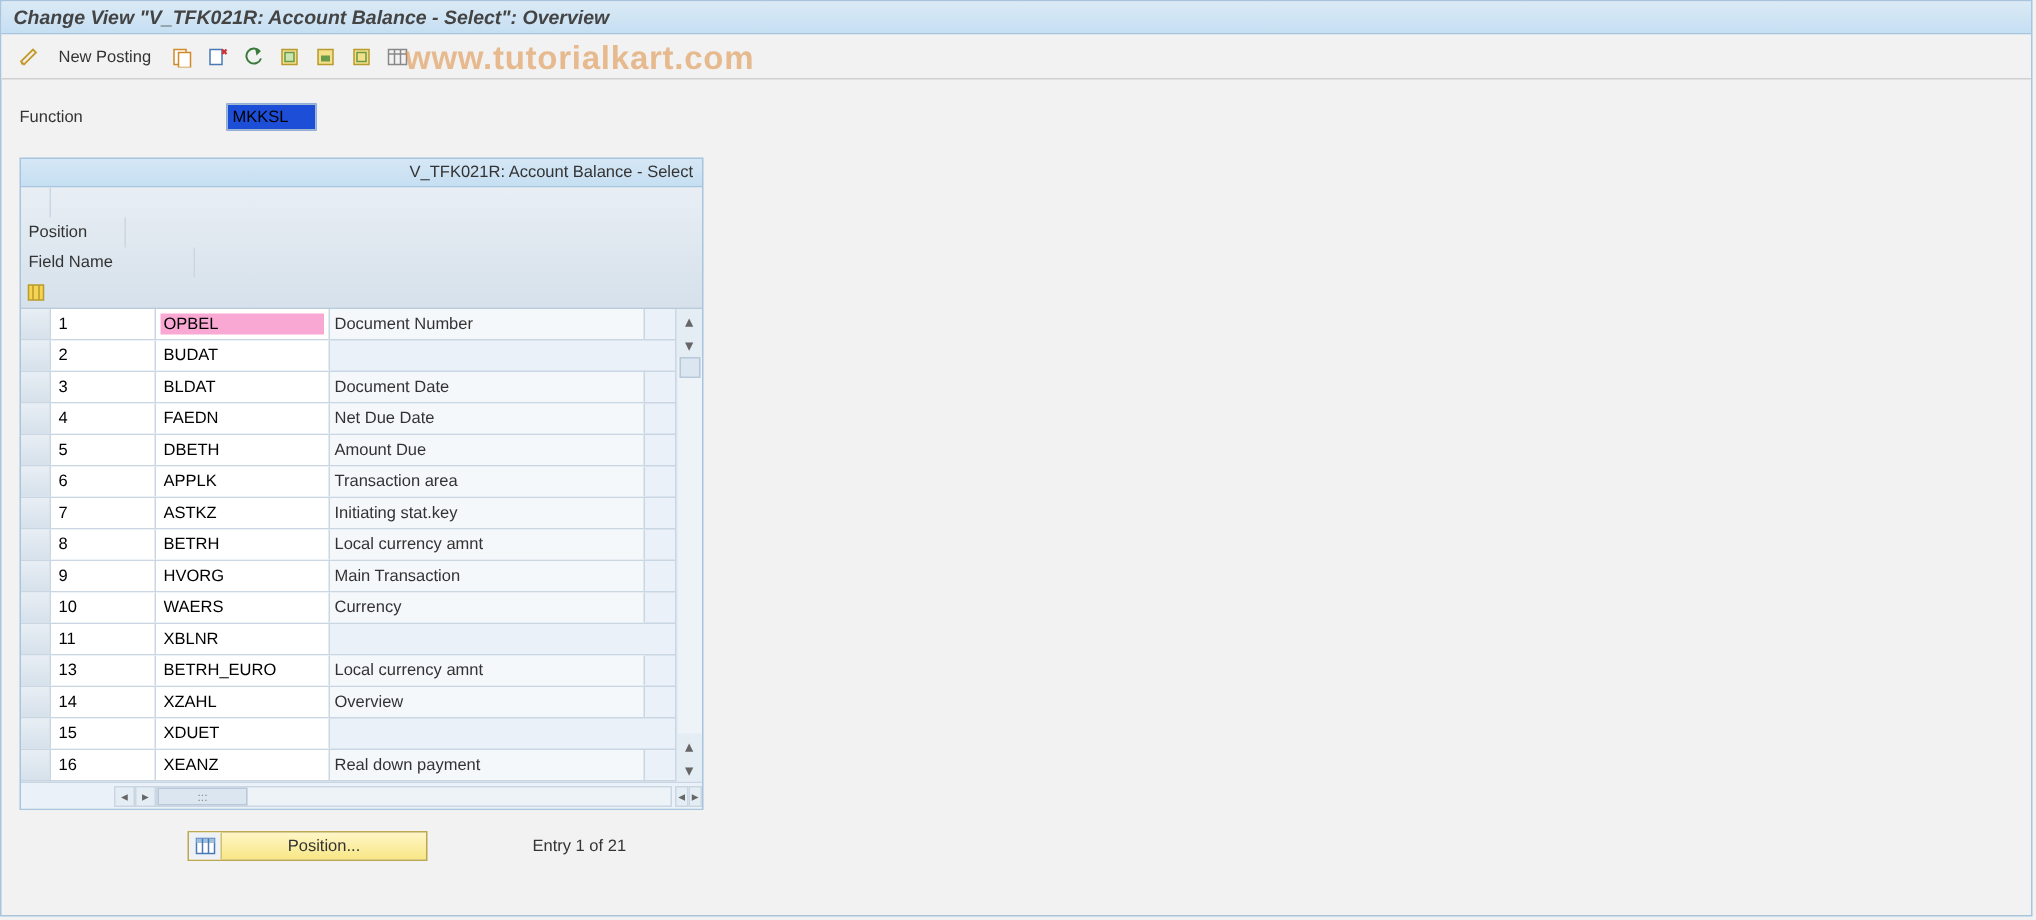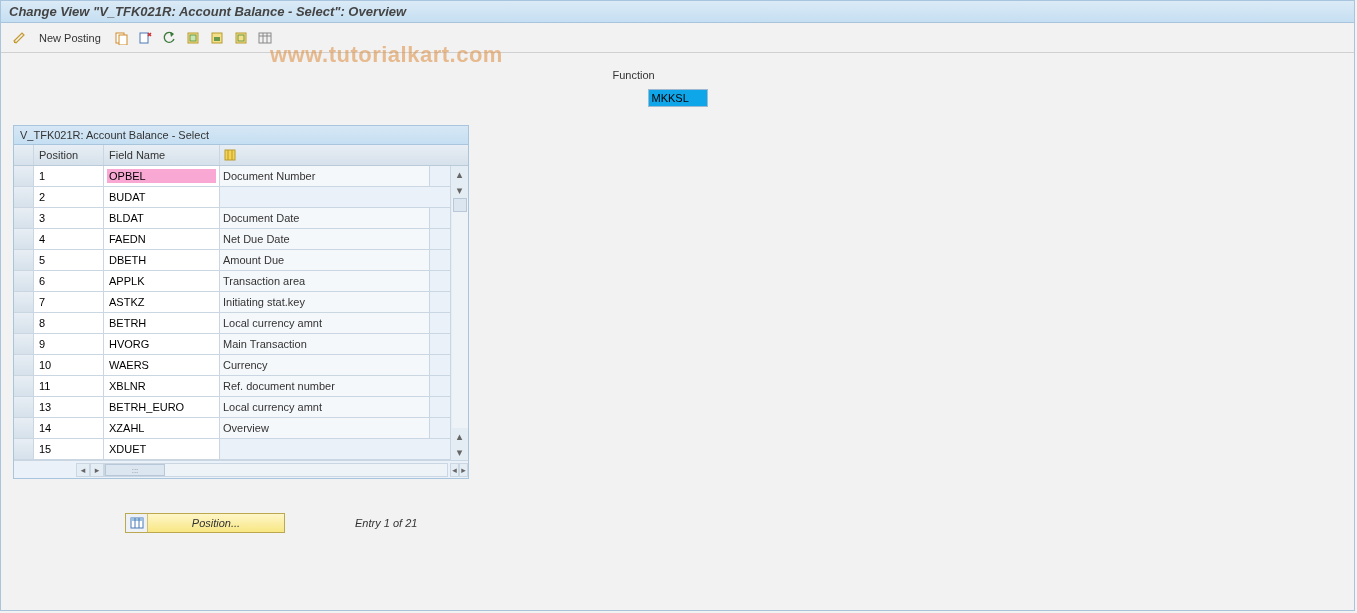--- a/index.html
+++ b/index.html
@@ -56,58 +56,58 @@
     color:#333;
   }
   .watermark {
     position:absolute;
     left:270px; top:26px;
     font-size:22px;
     font-weight:bold;
     color:rgba(220,140,60,0.55);
     pointer-events:none;
     letter-spacing:0.5px;
-    margin-top:16px;
   }
   .content {
     padding: 10px 12px;
   }
   .field-row {
     display:flex; align-items:center; gap:8px;
     margin: 6px 0 18px 0;
-    flex-direction: column;
   }
   .field-label { width: 130px; }
   .field-input {
     border:1px solid #9fb9d0;
-    background:#0ea5e9;
+    background:#1d4ed8;
     height:18px;
     padding:1px 3px;
     font-family:inherit;font-size:11px;
     width:60px;
   }
   .panel {
     width: 456px;
     border:1px solid #a9c4dd;
     background:#eaf1f8;
   }
   .panel-header {
     background: linear-gradient(#d6e7f5, #c5dff2);
     border-bottom:1px solid #a9c4dd;
     padding:3px 6px;
     font-size:11px;
     color:#333;
+    text-align:right;
   }
   .grid {
     position:relative;
   }
   .grid-head {
     display:flex;
     background: linear-gradient(#e8eef4,#d6e1eb);
     border-bottom:1px solid #b9cad9;
+    flex-direction:column;
   }
   .grid-head .sel-col {
     width:20px; border-right:1px solid #cad7e3; height:20px;
   }
   .grid-head .col {
     border-right:1px solid #cad7e3;
     padding:3px 5px;
     height:20px;
     display:flex;align-items:center;
     color:#333;
@@ -189,23 +189,22 @@
   .hscroll .thumb {
     position:absolute;top:0;bottom:0;left:0;width:60px;
     background:#dbe6f0;border:1px solid #b8c8d8;
     text-align:center;font-size:8px;color:#888;line-height:11px;
   }
   .hscroll .end { width:18px;display:flex;align-items:center;justify-content:center;gap:0;}
 
   .footer-row {
     display:flex;align-items:center;
     gap:20px;
-    margin-top:34px;
+    margin-top:14px;
     padding-left: 112px;
-    font-style: italic;
   }
   .position-btn {
     display:flex;align-items:center;
     background: linear-gradient(#fef6c8,#f8e784);
     border:1px solid #bca84e;
     height:20px;
     cursor:pointer;
     width:160px;
   }
   .position-btn .pbicon {
@@ -414,21 +413,20 @@
                 <div class="cell col-label">Currency</div>
               </div>
               <div class="row">
                 <div class="sel-col"></div>
                 <div class="cell col-pos">
                   <input value="11" style="">
                 </div>
                 <div class="cell col-field">
                   <input value="XBLNR" style="">
                 </div>
-                <div class="cell col-label">Ref. document number</div>
               </div>
               <div class="row">
                 <div class="sel-col"></div>
                 <div class="cell col-pos">
                   <input value="13" style="">
                 </div>
                 <div class="cell col-field">
                   <input value="BETRH_EURO" style="">
                 </div>
                 <div class="cell col-label">Local currency amnt</div>
@@ -444,20 +442,30 @@
                 <div class="cell col-label">Overview</div>
               </div>
               <div class="row">
                 <div class="sel-col"></div>
                 <div class="cell col-pos">
                   <input value="15" style="">
                 </div>
                 <div class="cell col-field">
                   <input value="XDUET" style="">
                 </div>
+              </div>
+              <div class="row">
+                <div class="sel-col"></div>
+                <div class="cell col-pos">
+                  <input value="16" style="">
+                </div>
+                <div class="cell col-field">
+                  <input value="XEANZ" style="">
+                </div>
+                <div class="cell col-label">Real down payment</div>
               </div>
             </div>
           <div class="vscroll">
             <div class="arrow">▴</div>
             <div class="arrow">▾</div>
             <div class="track">
               <div class="thumb"></div>
             </div>
             <div class="arrow" style="margin-top:auto">▴</div>
             <div class="arrow">▾</div>

